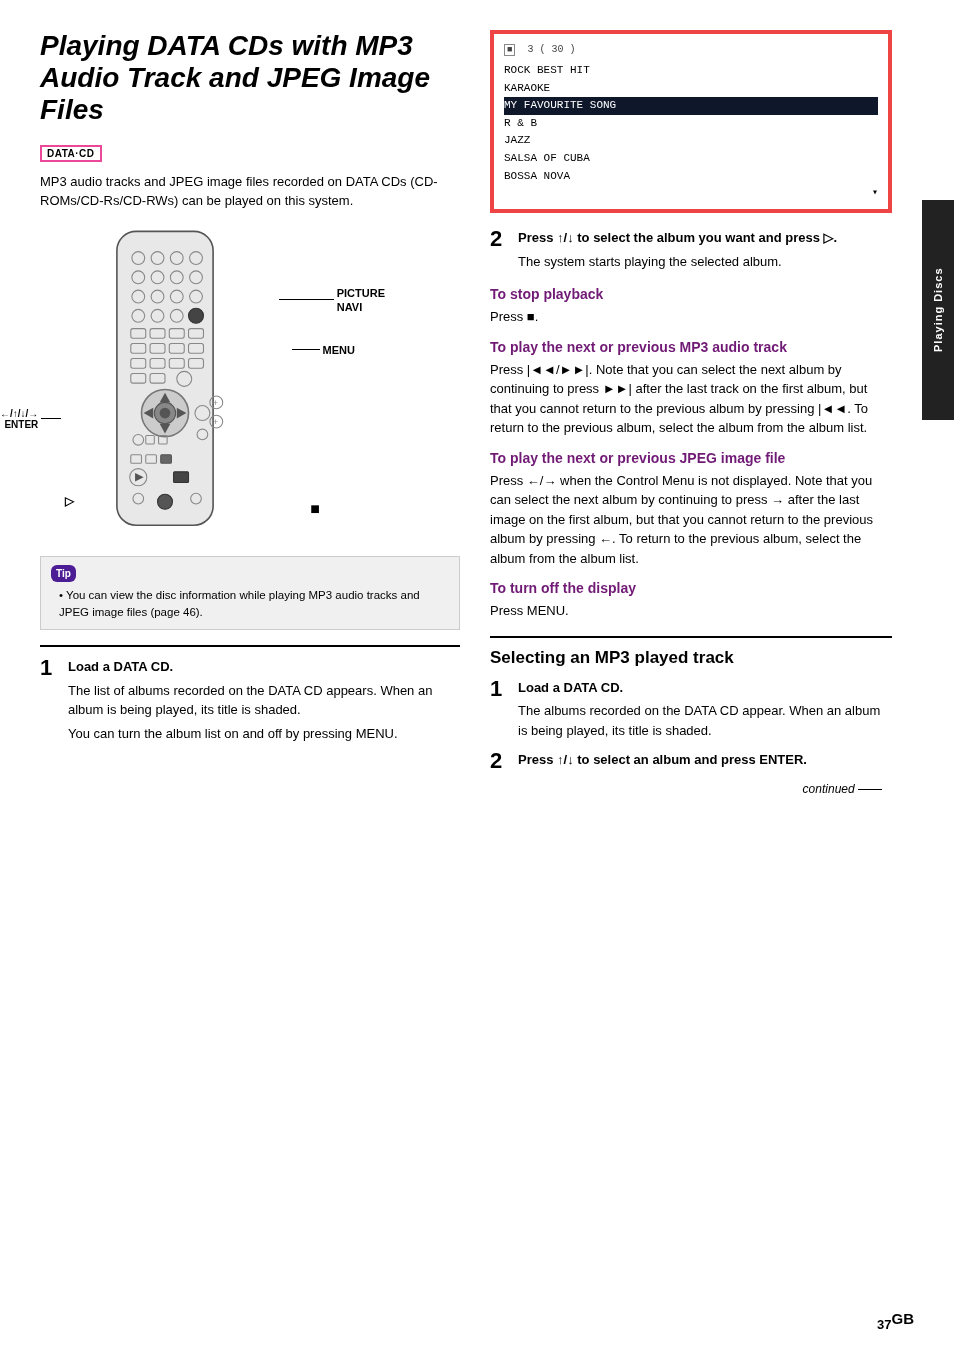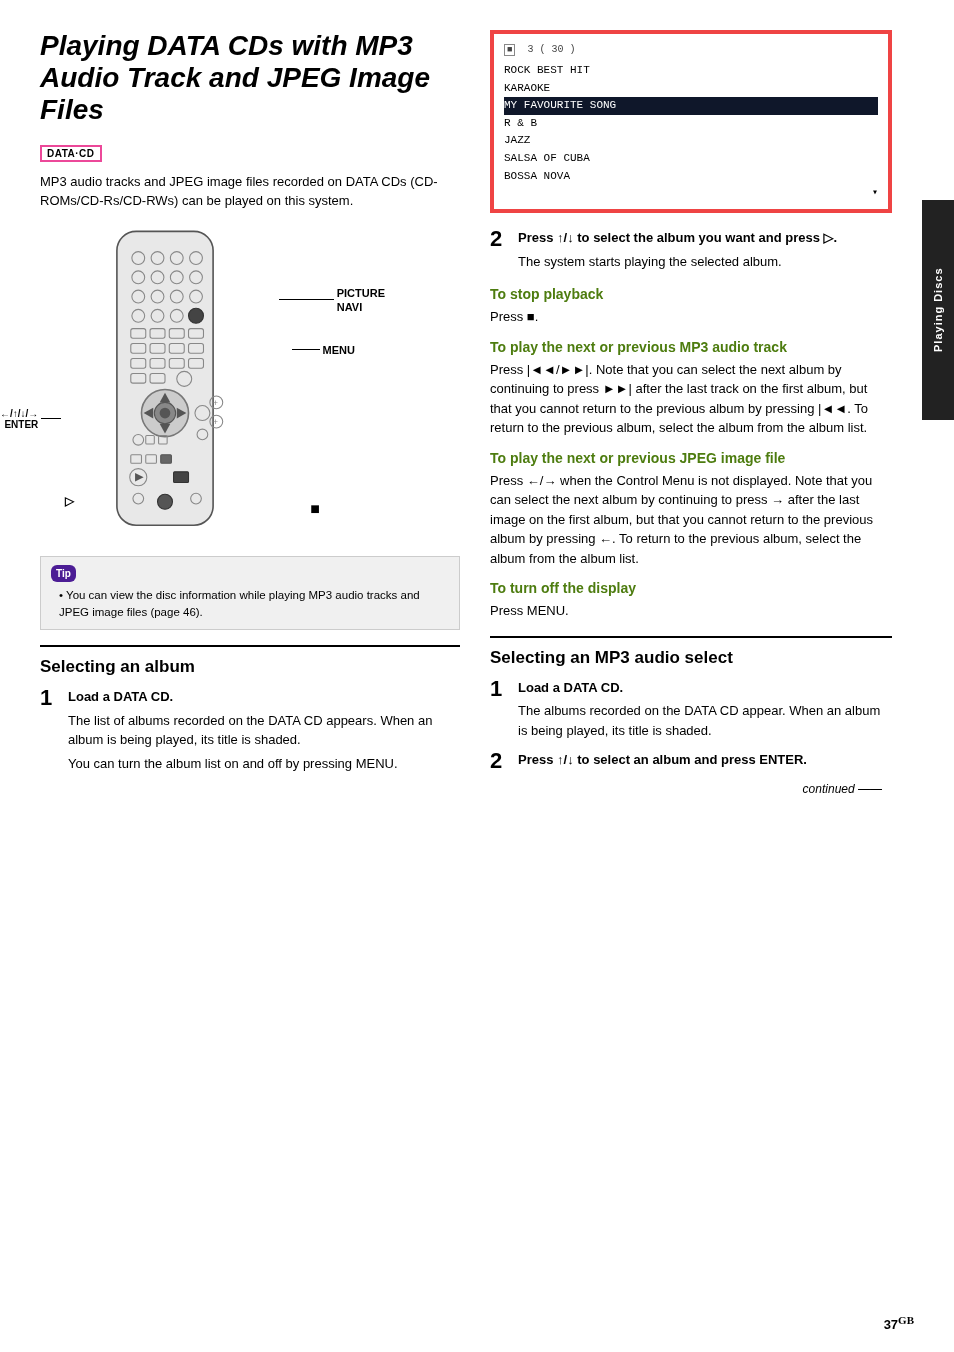--- a/index.html
+++ b/index.html
@@ -133,21 +133,21 @@
       font-weight: bold;
       margin-bottom: 10px;
       color: #000;
     }
 
     .subsection-heading {
       font-size: 14px;
       font-weight: bold;
       margin-bottom: 5px;
       margin-top: 12px;
-      color: #4d7c0f;
+      color: #701a75;
     }
 
     
     .step {
       display: flex;
       gap: 8px;
       margin-bottom: 10px;
     }
 
     .step-number {
@@ -224,22 +224,21 @@
     
     .page-number {
       position: absolute;
       bottom: 20px;
       right: 40px;
       font-size: 13px;
       font-weight: bold;
     }
 
     .page-number sup {
-      font-size: 11px;
-      font-family: Liberation Serif, serif;
+      font-size: 15px;
     }
 
     
     .diagram-wrapper {
       position: relative;
       display: flex;
       align-items: flex-start;
       gap: 0;
       margin-bottom: 10px;
     }
@@ -382,21 +381,20 @@
         <span class="tip-label">Tip</span>
         <ul>
           <li>You can view the disc information while playing MP3 audio tracks and JPEG image files (page 46).</li>
         </ul>
       </div>
 
       
       <hr class="section-divider">
 
       
-      <h2 class="section-heading">Selecting an album</h2>
 
       
       <div class="step">
         <div class="step-number">1</div>
         <div class="step-content">
           <strong>Load a DATA CD.</strong>
           <p>The list of albums recorded on the DATA CD appears. When an album is being played, its title is shaded.</p>
           <p>You can turn the album list on and off by pressing MENU.</p>
         </div>
       </div>
@@ -434,21 +432,21 @@
       <p class="body-text">Press |◄◄/►►|. Note that you can select the next album by continuing to press ►►| after the last track on the first album, but that you cannot return to the previous album by pressing |◄◄. To return to the previous album, select the album from the album list.</p>
 
       <h3 class="subsection-heading">To play the next or previous JPEG image file</h3>
       <p class="body-text">Press ←/→ when the Control Menu is not displayed. Note that you can select the next album by continuing to press → after the last image on the first album, but that you cannot return to the previous album by pressing ←. To return to the previous album, select the album from the album list.</p>
 
       <h3 class="subsection-heading">To turn off the display</h3>
       <p class="body-text">Press MENU.</p>
 
       <hr class="section-divider">
 
-      <h2 class="section-heading">Selecting an MP3 audio select</h2>
+      <h2 class="section-heading">Selecting an MP3 played track</h2>
 
       <div class="step">
         <div class="step-number">1</div>
         <div class="step-content">
           <strong>Load a DATA CD.</strong>
           <p>The albums recorded on the DATA CD appear. When an album is being played, its title is shaded.</p>
         </div>
       </div>
 
       <div class="step">

